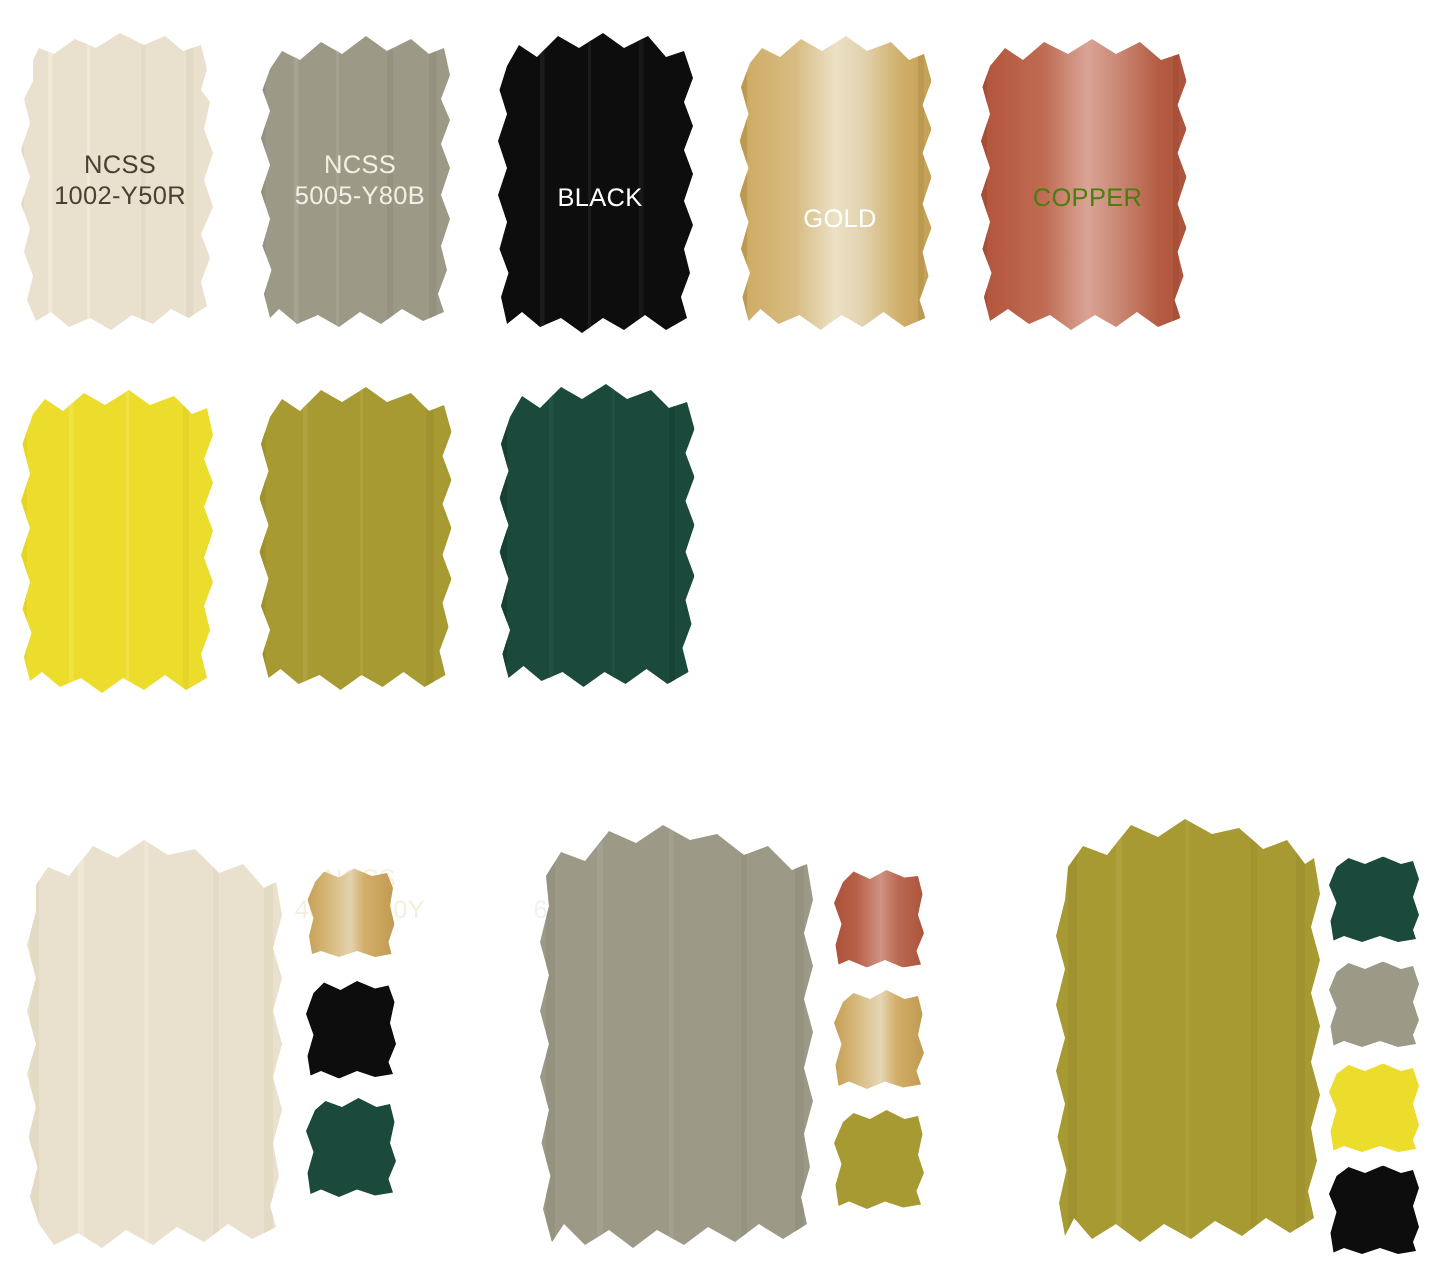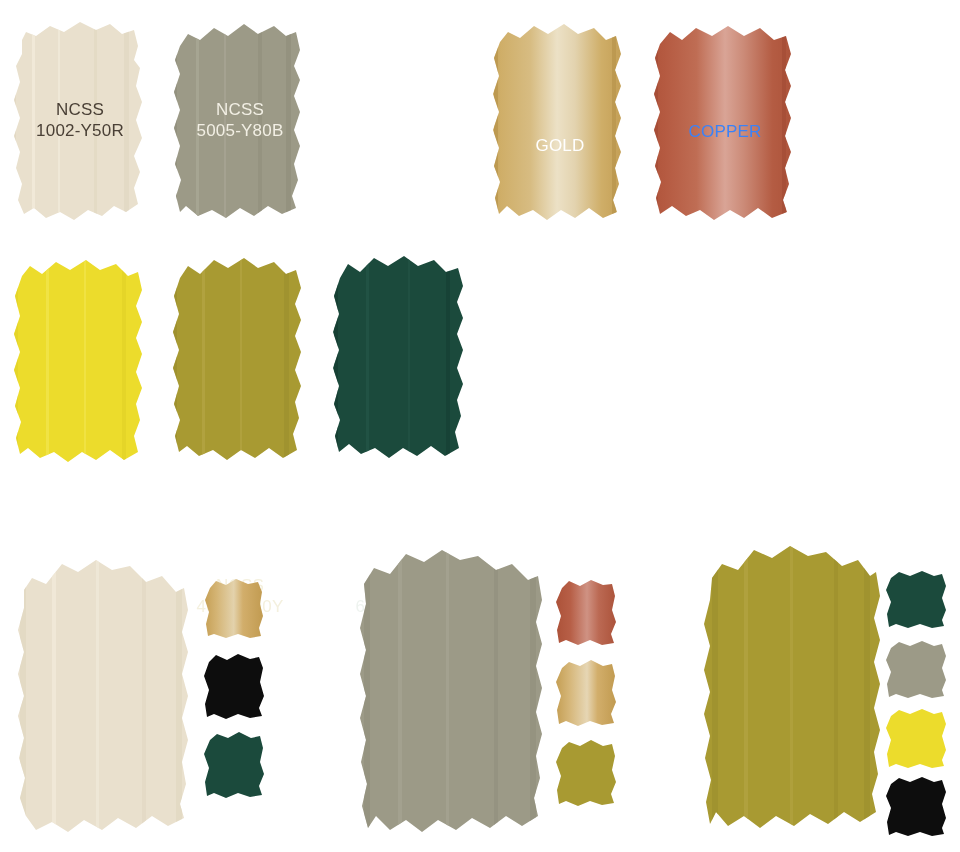--- a/index.html
+++ b/index.html
@@ -113,20 +113,43 @@
           <rect x="58" y="0" width="2" height="212" fill="#aba997" opacity="0.6"></rect>
           <rect x="92" y="0" width="4" height="212" fill="#8e8c79" opacity="0.5"></rect>
           <rect x="120" y="0" width="5" height="212" fill="#8e8c79" opacity="0.55"></rect>
         </g>
       </svg>
     </div>
     <div class="label" style="color:#f2efe4;">NCSS
 5005-Y80B</div>
   </div>
 
+  <div class="swatch row1" style="left:326px; top:16px; width:148px; height:212px;">
+    <div class="paint">
+      <svg viewBox="0 0 148 212" preserveAspectRatio="none">
+        <defs>
+          <clipPath id="clipTall3">
+            <path d="M12,28 L20,14 L32,22 L46,8 L60,16 L76,6 L90,16 L106,8
+                     L118,22 L130,18 L136,36 L130,52 L136,68 L130,84 L136,100
+                     L130,118 L136,134 L130,150 L134,166 L128,182 L132,196
+                     L118,204 L104,194 L90,204 L76,196 L62,206 L48,196 L34,202
+                     L22,192 L12,200 L8,182 L13,166 L7,150 L12,132 L6,114
+                     L12,96 L6,78 L12,60 L7,44 Z"></path>
+          </clipPath>
+        </defs>
+        <g clip-path="url(#clipTall3)">
+          <rect x="0" y="0" width="148" height="212" fill="#0d0d0d"></rect>
+          <rect x="34" y="0" width="3" height="212" fill="#2a2a2a" opacity="0.55"></rect>
+          <rect x="66" y="0" width="2" height="212" fill="#2a2a2a" opacity="0.5"></rect>
+          <rect x="100" y="0" width="3" height="212" fill="#242424" opacity="0.45"></rect>
+        </g>
+      </svg>
+    </div>
+    <div class="label" style="color:#ffffff; top:106px;">BLACK</div>
+  </div>
 
   <div class="swatch row1" style="left:486px; top:16px; width:148px; height:212px;">
     <div class="paint">
       <svg viewBox="0 0 148 212" preserveAspectRatio="none">
         <defs>
           <clipPath id="clipTall4">
             <path d="M14,26 L22,16 L34,22 L48,10 L62,18 L78,8 L92,18 L108,12
                      L120,24 L130,20 L135,38 L129,54 L135,70 L129,86 L135,102
                      L129,120 L135,136 L129,152 L133,168 L127,184 L131,196
                      L117,202 L103,192 L89,202 L75,194 L61,204 L47,194 L33,200
@@ -175,21 +198,21 @@
             <stop offset="100%" stop-color="#a84e35"></stop>
           </linearGradient>
         </defs>
         <g clip-path="url(#clipTall5)">
           <rect x="0" y="0" width="158" height="212" fill="url(#copperGrad)"></rect>
           <rect x="8" y="0" width="4" height="212" fill="#9e4631" opacity="0.5"></rect>
           <rect x="136" y="0" width="4" height="212" fill="#9e4631" opacity="0.45"></rect>
         </g>
       </svg>
     </div>
-    <div class="label" style="color:#3b82f6; top:106px;">COPPER</div>
+    <div class="label" style="color:#4d7c0f; top:106px;">COPPER</div>
   </div>
 
   <div class="swatch row2" style="left:6px; top:254px; width:148px; height:212px;">
     <div class="paint">
       <svg viewBox="0 0 148 212" preserveAspectRatio="none">
         <defs>
           <clipPath id="clipTall6">
             <path d="M16,22 L24,12 L36,20 L50,8 L64,16 L80,6 L94,16 L110,10
                      L122,22 L132,18 L136,36 L130,52 L136,68 L130,84 L136,100
                      L130,118 L136,134 L130,150 L134,166 L128,182 L132,198

